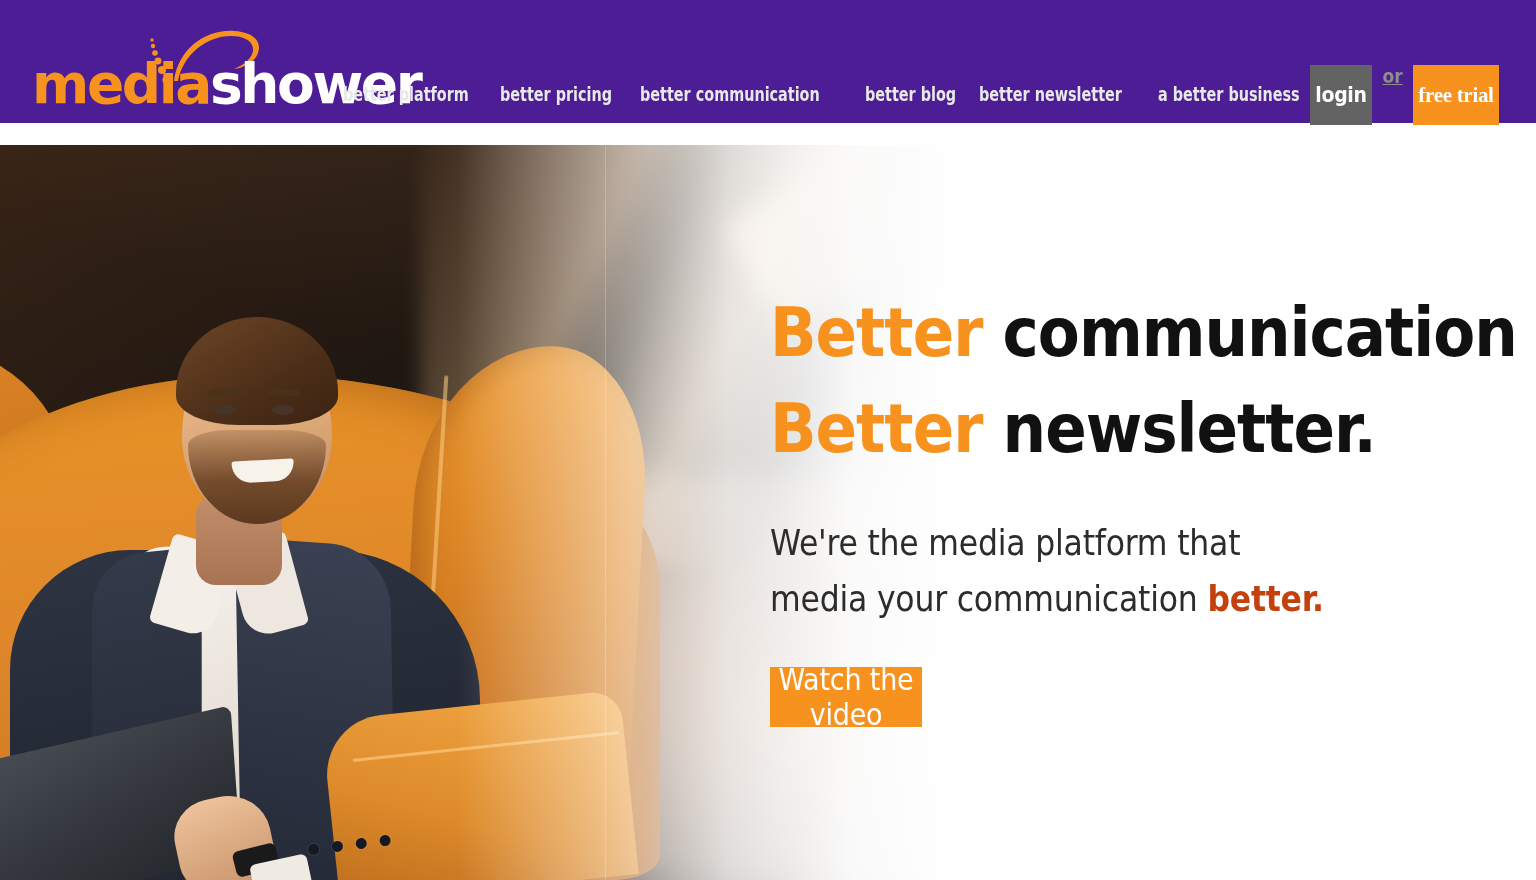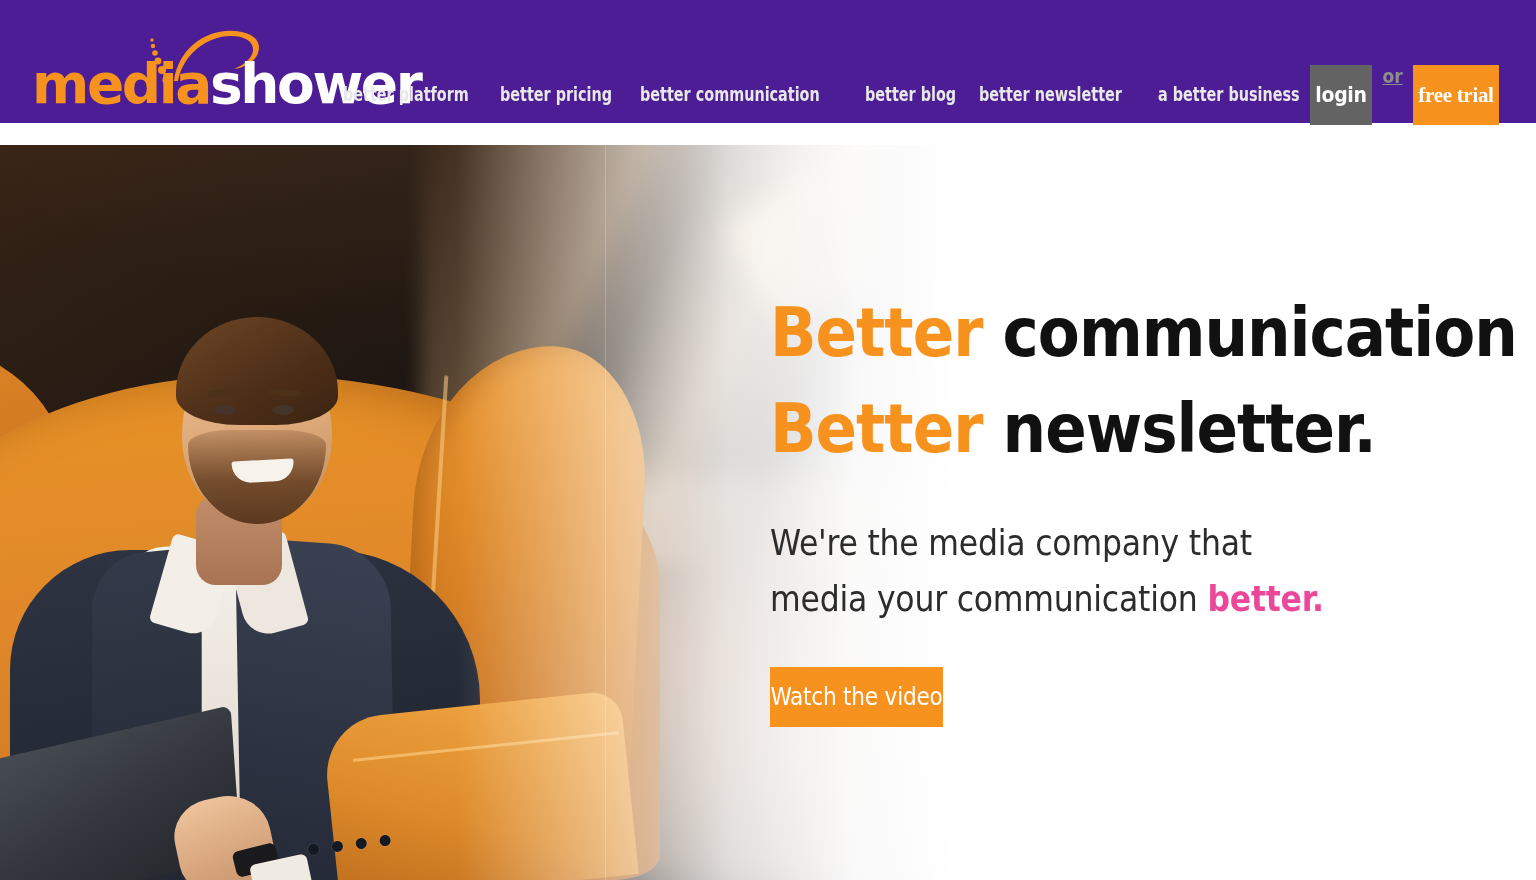--- a/index.html
+++ b/index.html
@@ -433,31 +433,31 @@
   .subhead {
     margin-top: 38px;
     font-family: "DejaVu Sans Condensed", "Liberation Sans Narrow", "Liberation Sans", sans-serif;
     font-size: 35px;
     font-weight: normal;
     line-height: 56px;
     color: #2c2c2c;
     letter-spacing: -0.2px;
     white-space: nowrap;
   }
-  .subhead b { font-weight: bold; color: #ec4899; }
+  .subhead b { font-weight: bold; color: #c2410c; }
 
   .btn-video {
     margin-top: 40px;
-    width: 173px;
+    width: 152px;
     height: 60px;
     background: #F7921E;
     border: none;
     color: #ffffff;
     font-family: "DejaVu Sans Condensed", "Liberation Sans Narrow", "Liberation Sans", sans-serif;
-    font-size: 24px;
+    font-size: 30px;
     font-weight: normal;
     letter-spacing: -0.2px;
     cursor: pointer;
     display: flex;
     align-items: center;
     justify-content: center;
   }
 </style>
 </head>
 <body>
@@ -546,21 +546,21 @@
     </div>
 
     <div class="hero-copy">
 
       <h1 class="headline">
         <div><span class="hl-accent">Better</span> <span>communication</span></div>
         <div><span class="hl-accent">Better</span> <span>newsletter.</span></div>
       </h1>
 
       <p class="subhead">
-        <span>We're the media company that</span><br>
+        <span>We're the media platform that</span><br>
         <span>media your communication </span><b>better.</b>
       </p>
 
       <button class="btn-video">Watch the video</button>
 
     </div>
 
   </section>
 
 </div>

